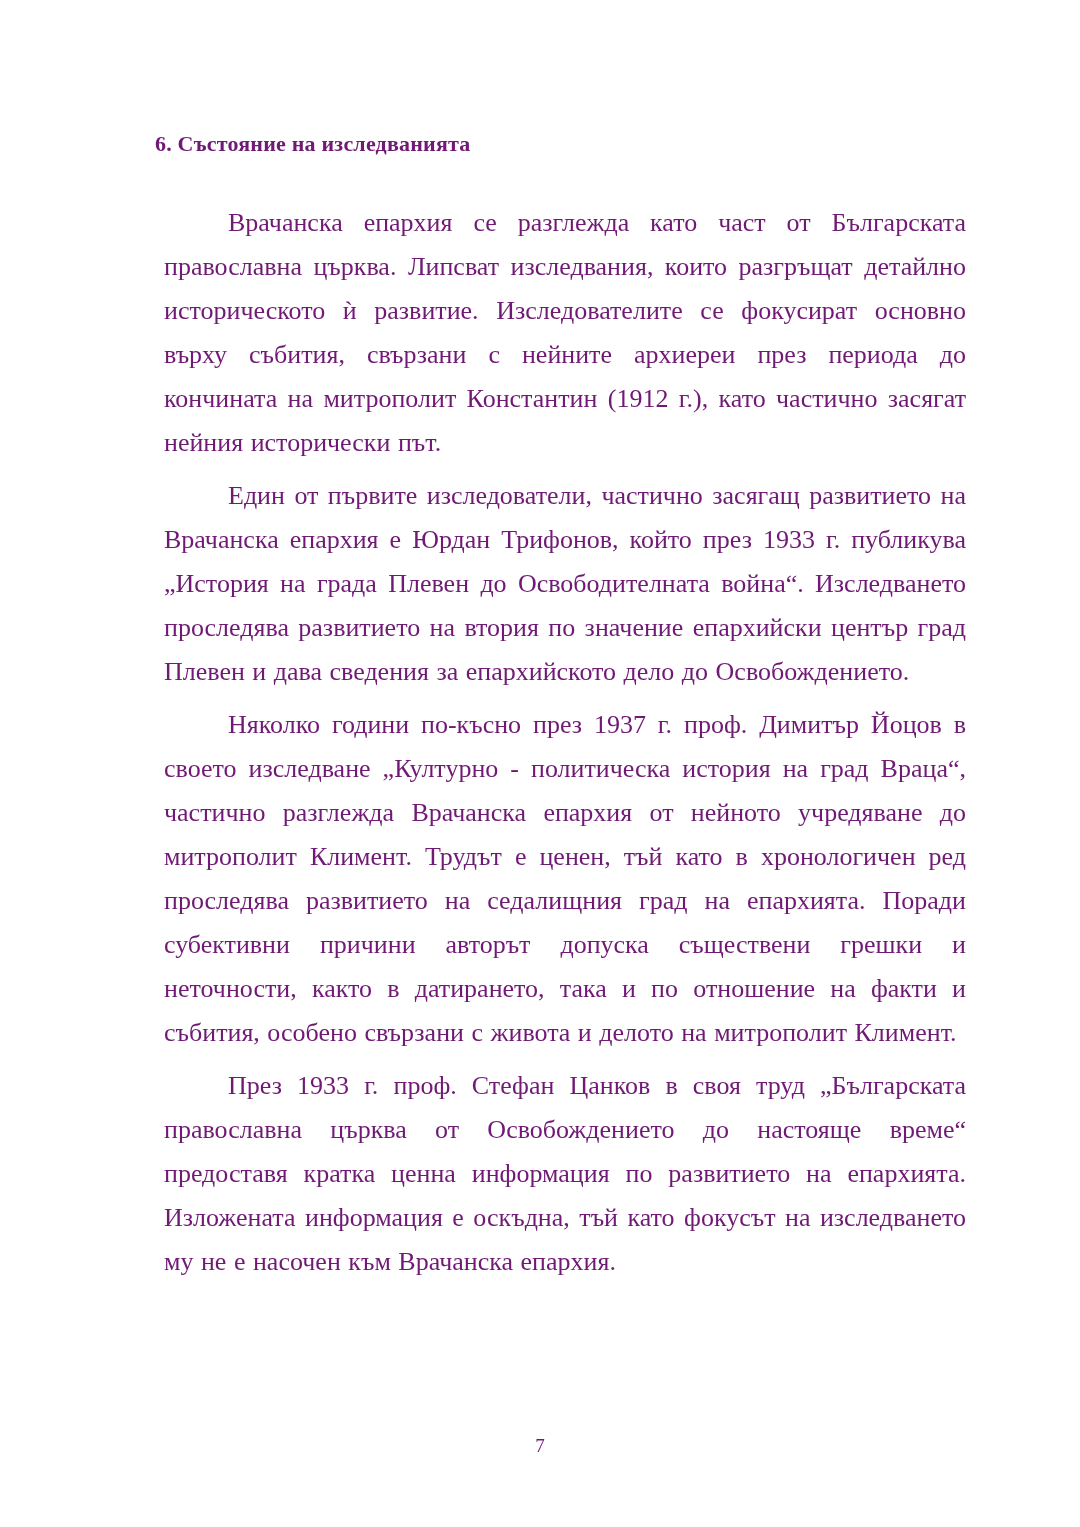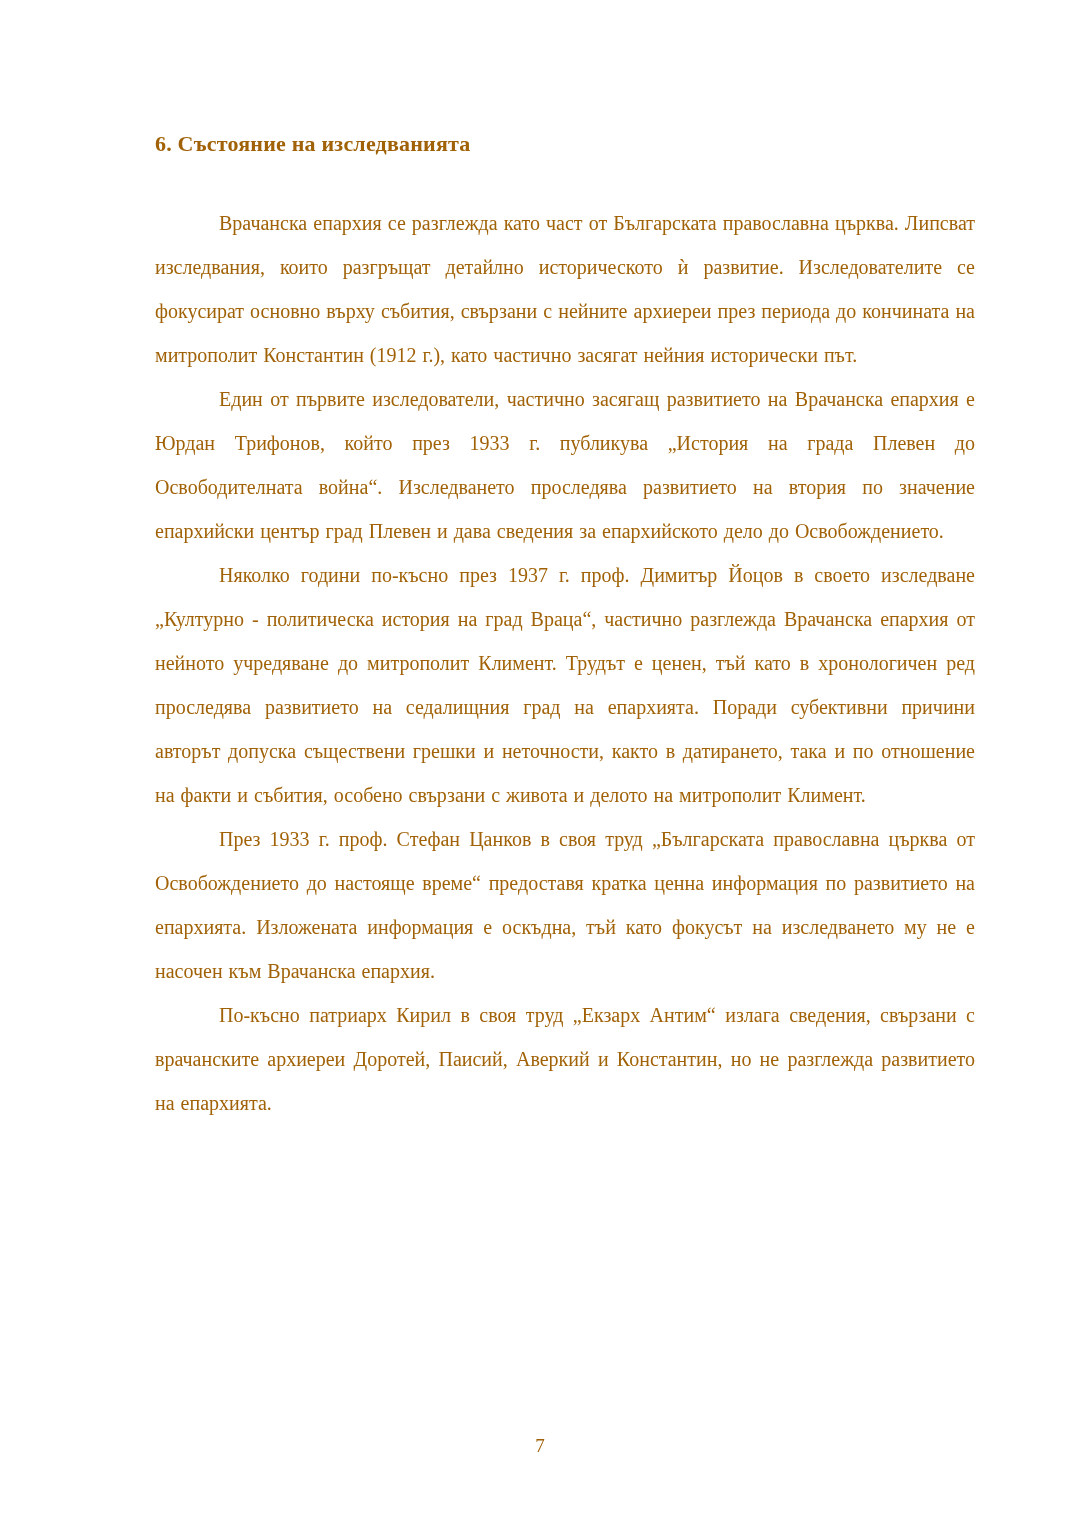--- a/index.html
+++ b/index.html
@@ -7,34 +7,34 @@
     margin: 0;
     padding: 0;
     background: #ffffff;
   }
   .page {
     position: relative;
     width: 1080px;
     height: 1527px;
     margin: 0 auto;
     background: #ffffff;
-    color: #a16207;
+    color: #701a75;
     font-family: "Liberation Serif", "DejaVu Serif", serif;
     padding: 130px 105px 0 155px;
   }
   .section-heading {
     font-size: 22px;
     font-weight: bold;
     margin: 0 0 43px 0;
     line-height: 28px;
     letter-spacing: 0.2px;
   }
   .body-text p {
-    margin: 0;
-    font-size: 20px;
+    margin: 9px;
+    font-size: 26px;
     line-height: 44px;
     text-align: justify;
     text-indent: 64px;
     word-spacing: 1px;
   }
   .page-footer {
     position: absolute;
     bottom: 70px;
     left: 0;
     width: 100%;
@@ -48,18 +48,17 @@
 
 <div class="page">
 
   <h2 class="section-heading">6. Състояние на изследванията</h2>
 
   <div class="body-text">
     <p>Врачанска епархия се разглежда като част от Българската православна църква. Липсват изследвания, които разгръщат детайлно историческото ѝ развитие. Изследователите се фокусират основно върху събития, свързани с нейните архиереи през периода до кончината на митрополит Константин (1912 г.), като частично засягат нейния исторически път.</p>
     <p>Един от първите изследователи, частично засягащ развитието на Врачанска епархия е Юрдан Трифонов, който през 1933 г. публикува „История на града Плевен до Освободителната война“. Изследването проследява развитието на втория по значение епархийски център град Плевен и дава сведения за епархийското дело до Освобождението.</p>
     <p>Няколко години по-късно през 1937 г. проф. Димитър Йоцов в своето изследване „Културно - политическа история на град Враца“, частично разглежда Врачанска епархия от нейното учредяване до митрополит Климент. Трудът е ценен, тъй като в хронологичен ред проследява развитието на седалищния град на епархията. Поради субективни причини авторът допуска съществени грешки и неточности, както в датирането, така и по отношение на факти и събития, особено свързани с живота и делото на митрополит Климент.</p>
     <p>През 1933 г. проф. Стефан Цанков в своя труд „Българската православна църква от Освобождението до настояще време“ предоставя кратка ценна информация по развитието на епархията. Изложената информация е оскъдна, тъй като фокусът на изследването му не е насочен към Врачанска епархия.</p>
-    <p>По-късно патриарх Кирил в своя труд „Екзарх Антим“ излага сведения, свързани с врачанските архиереи Доротей, Паисий, Аверкий и Константин, но не разглежда развитието на епархията.</p>
   </div>
 
   <div class="page-footer">7</div>
 
 </div>
 
 </body></html>

